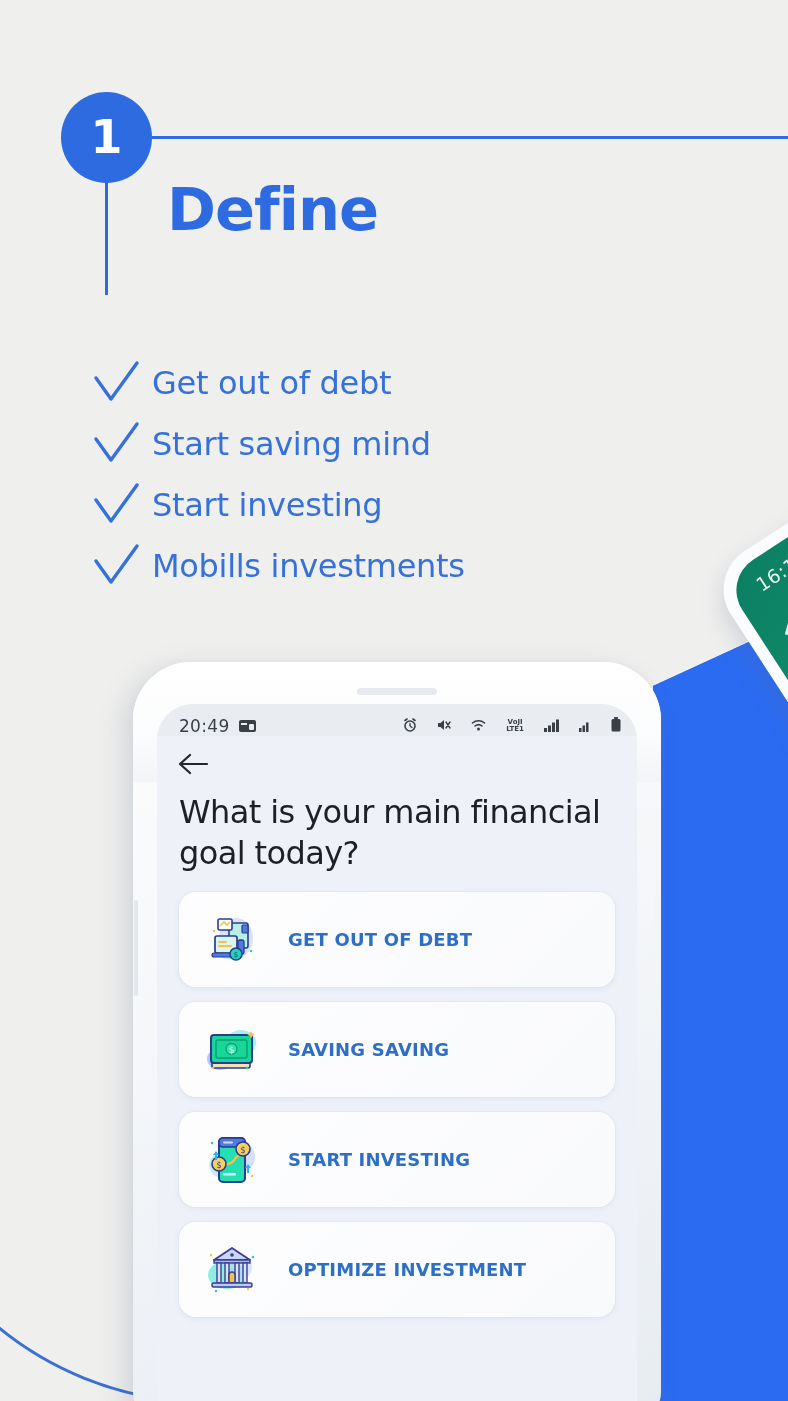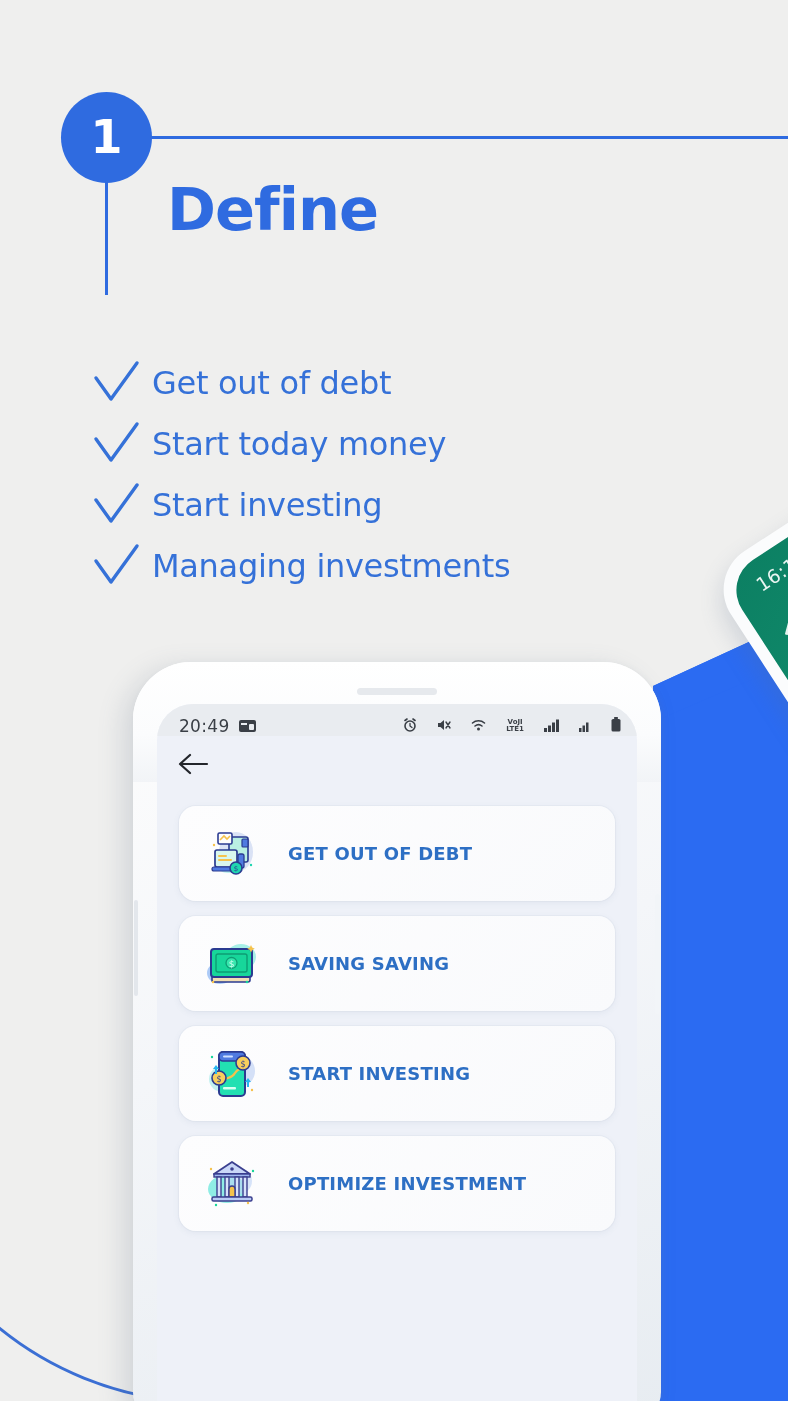--- a/index.html
+++ b/index.html
@@ -300,39 +300,39 @@
       </span>
       <span class="check-label">Get out of debt</span>
     </div>
 
     <div class="check-row">
       <span class="check-mark">
         <svg width="50" height="46" viewBox="0 0 50 46">
             <path d="M4 18 L19 39 L45 3" fill="none" stroke="#3571d8" stroke-width="3.4" stroke-linecap="round" stroke-linejoin="round"></path>
           </svg>
       </span>
-      <span class="check-label">Start today money</span>
+      <span class="check-label">Start saving mind</span>
     </div>
 
     <div class="check-row">
       <span class="check-mark">
         <svg width="50" height="46" viewBox="0 0 50 46">
             <path d="M4 18 L19 39 L45 3" fill="none" stroke="#3571d8" stroke-width="3.4" stroke-linecap="round" stroke-linejoin="round"></path>
           </svg>
       </span>
       <span class="check-label">Start investing</span>
     </div>
 
     <div class="check-row">
       <span class="check-mark">
         <svg width="50" height="46" viewBox="0 0 50 46">
             <path d="M4 18 L19 39 L45 3" fill="none" stroke="#3571d8" stroke-width="3.4" stroke-linecap="round" stroke-linejoin="round"></path>
           </svg>
       </span>
-      <span class="check-label">Managing investments</span>
+      <span class="check-label">Mobills investments</span>
     </div>
 
   </div>
 
   <div class="phone2">
     <div class="phone2-screen">
       <div class="p2-time">16:1</div>
       <div class="p2-back">
         <svg width="34" height="28" viewBox="0 0 34 28">
             <path d="M14 5 L4 14 L14 23 M4 14 L31 14" fill="none" stroke="#e6f4ef" stroke-width="2.4" stroke-linecap="round" stroke-linejoin="round"></path>
@@ -409,20 +409,21 @@
       </div>
 
       <div class="screen-body">
 
         <div class="back-arrow">
           <svg width="34" height="28" viewBox="0 0 34 28">
               <path d="M13 5 L3 14 L13 23 M3 14 L30 14" fill="none" stroke="#23262b" stroke-width="2.2" stroke-linecap="round" stroke-linejoin="round"></path>
             </svg>
         </div>
 
+        <div class="phone-title">What is your main financial goal today?</div>
 
         <div class="cards">
 
           <div class="opt-card">
             <span class="opt-icon">
               <svg width="58" height="58" viewBox="0 0 58 58">
                 <ellipse cx="33" cy="27" rx="17" ry="20" fill="#cfd9f2" opacity="0.75"></ellipse>
                 <ellipse cx="26" cy="36" rx="15" ry="12" fill="#7fe3dd" opacity="0.55"></ellipse>
                 <rect x="26" y="12" width="19" height="25" rx="2" fill="#b9f0e3" stroke="#2b3b91" stroke-width="1.6"></rect>
                 <rect x="39" y="14" width="6" height="8" rx="1" fill="#4f7ae0" stroke="#2b3b91" stroke-width="1.2"></rect>

